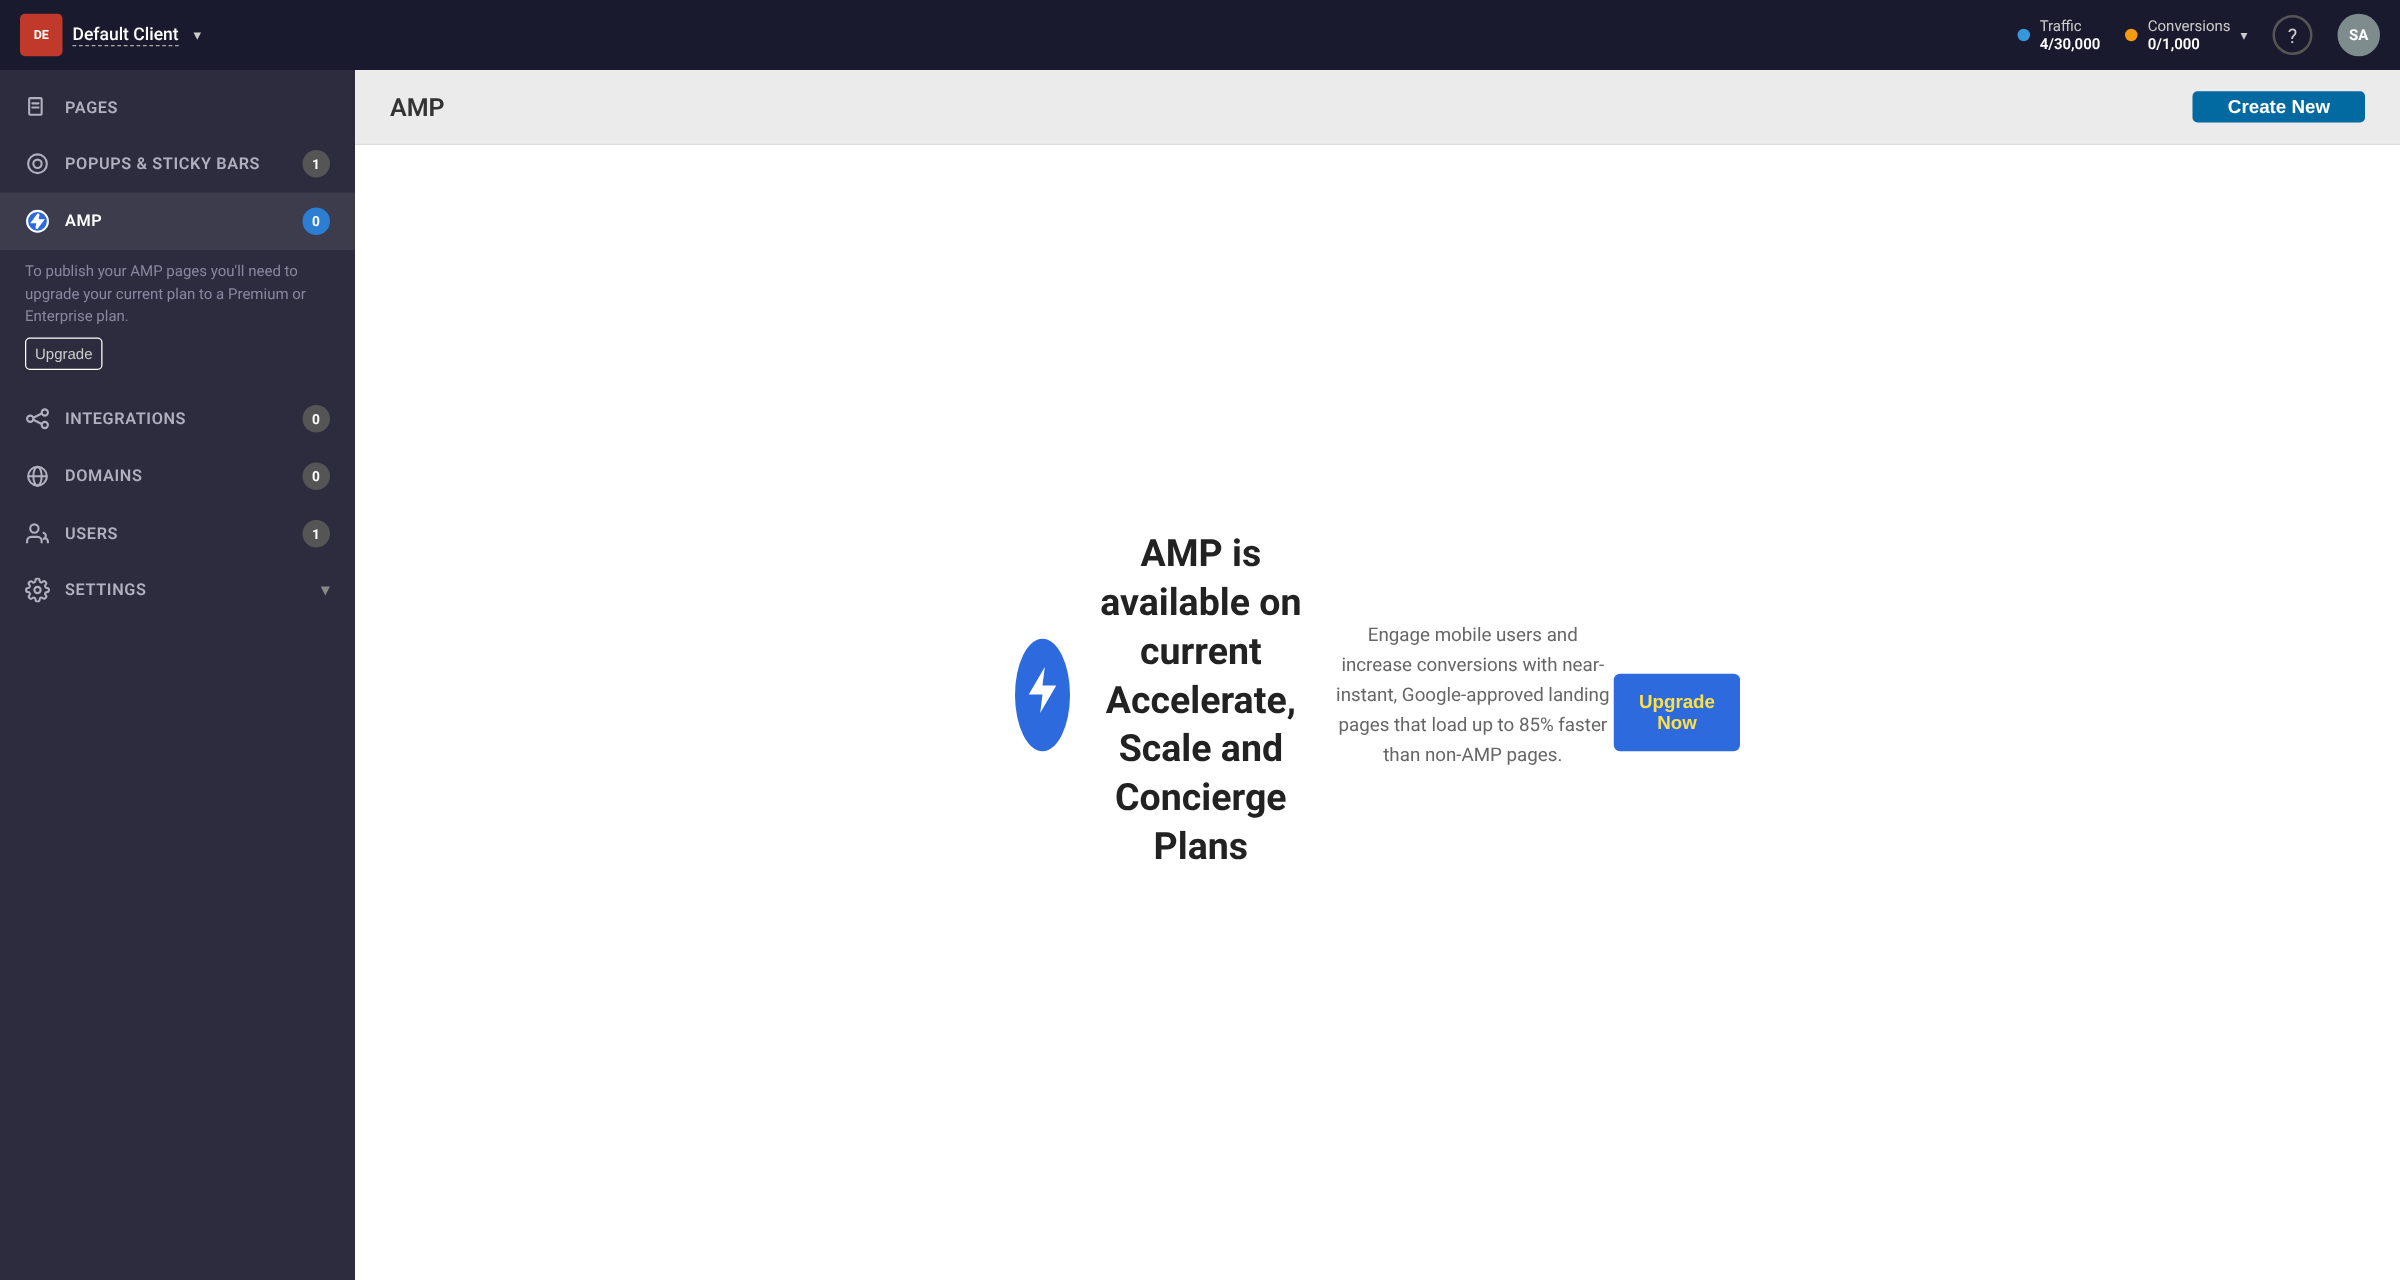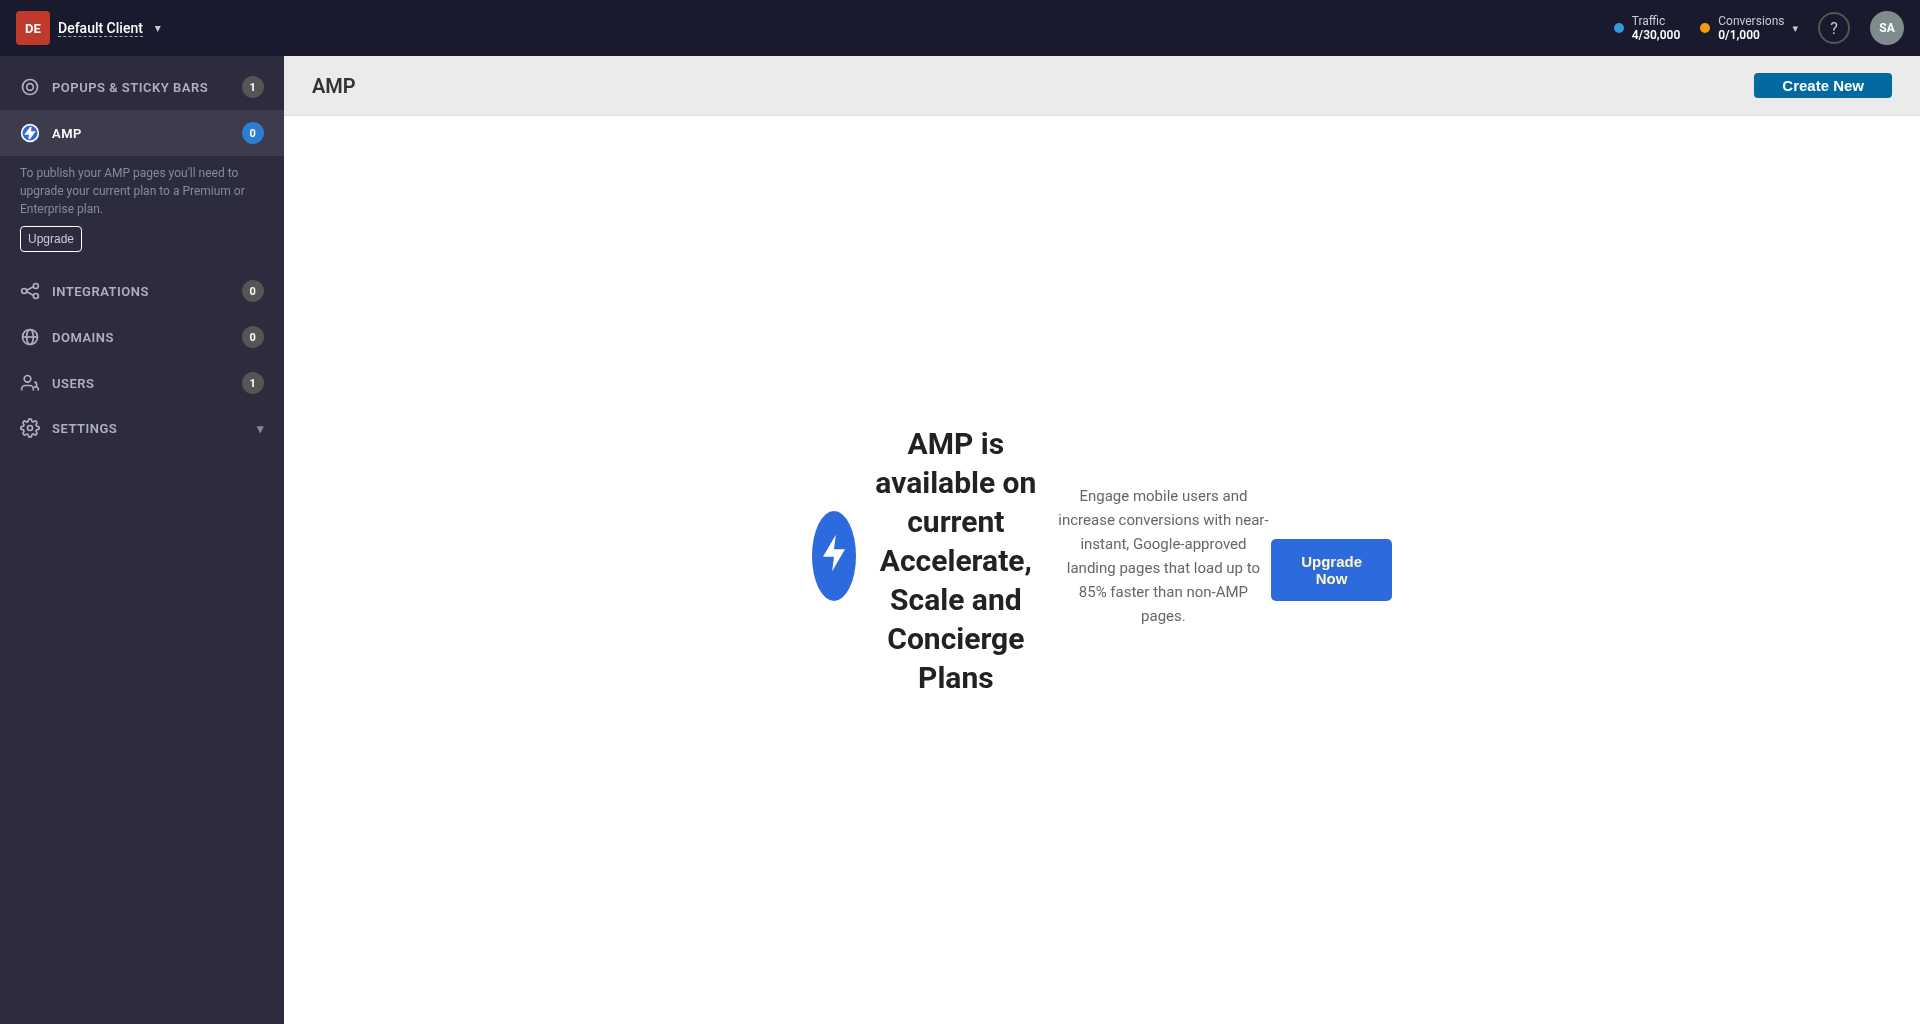--- a/index.html
+++ b/index.html
@@ -16,21 +16,21 @@
       justify-content: space-between;
       flex-shrink: 0;
       z-index: 100;
     }
     .top-nav-left { display: flex; align-items: center; gap: 8px; }
     .client-avatar {
       width: 34px; height: 34px;
       background: #c0392b;
       border-radius: 4px;
       display: flex; align-items: center; justify-content: center;
-      font-weight: 700; font-size: 13px; color: #fff;
+      font-weight: 700; font-size: 10px; color: #fff;
     }
     .client-name {
       font-size: 14px; color: #fff; font-weight: 500; border-bottom: 1px dashed #aaa; cursor: pointer;
     }
     .chevron-down { color: #ccc; font-size: 12px; margin-left: 4px; }
     .top-nav-right { display: flex; align-items: center; gap: 20px; }
     .metric-block { display: flex; align-items: center; gap: 8px; }
     .metric-dot { width: 10px; height: 10px; border-radius: 50%; }
     .metric-dot.blue { background: #3498db; }
     .metric-dot.yellow { background: #f39c12; }
@@ -171,23 +171,23 @@
       line-height: 1.3;
     }
     .upgrade-desc {
       font-size: 15px;
       color: #666;
       line-height: 1.6;
       margin-bottom: 28px;
     }
     .upgrade-now-btn {
       background: #2d6ade;
-      color: #fef9c3;
+      color: #fde047;
       border: none;
-      padding: 14px 30px;
+      padding: 14px 20px;
       border-radius: 5px;
       font-size: 15px;
       font-weight: 600;
       cursor: pointer;
     }
 
     
     .icon-svg { width: 20px; height: 20px; fill: none; stroke: currentColor; stroke-width: 2; }
   </style>
 </head>
@@ -217,20 +217,30 @@
     </div>
     <div class="help-icon">?</div>
     <div class="user-avatar">SA</div>
   </div>
 </div>
 
 <div class="app-body">
 
   <div class="sidebar">
 
+    <div class="sidebar-item">
+      <span class="sidebar-icon">
+        <svg class="icon-svg" viewBox="0 0 24 24">
+          <rect x="4" y="3" width="12" height="16" rx="1" stroke-linecap="round"></rect>
+          <line x1="7" y1="8" x2="13" y2="8" stroke-linecap="round"></line>
+          <line x1="7" y1="12" x2="13" y2="12" stroke-linecap="round"></line>
+        </svg>
+      </span>
+      <span class="sidebar-label">PAGES</span>
+    </div>
 
     <div class="sidebar-item">
       <span class="sidebar-icon">
         <svg class="icon-svg" viewBox="0 0 24 24">
           <circle cx="12" cy="12" r="9"></circle>
           <circle cx="12" cy="12" r="4"></circle>
         </svg>
       </span>
       <span class="sidebar-label">POPUPS &amp; STICKY BARS</span>
       <span class="sidebar-badge gray">1</span>

